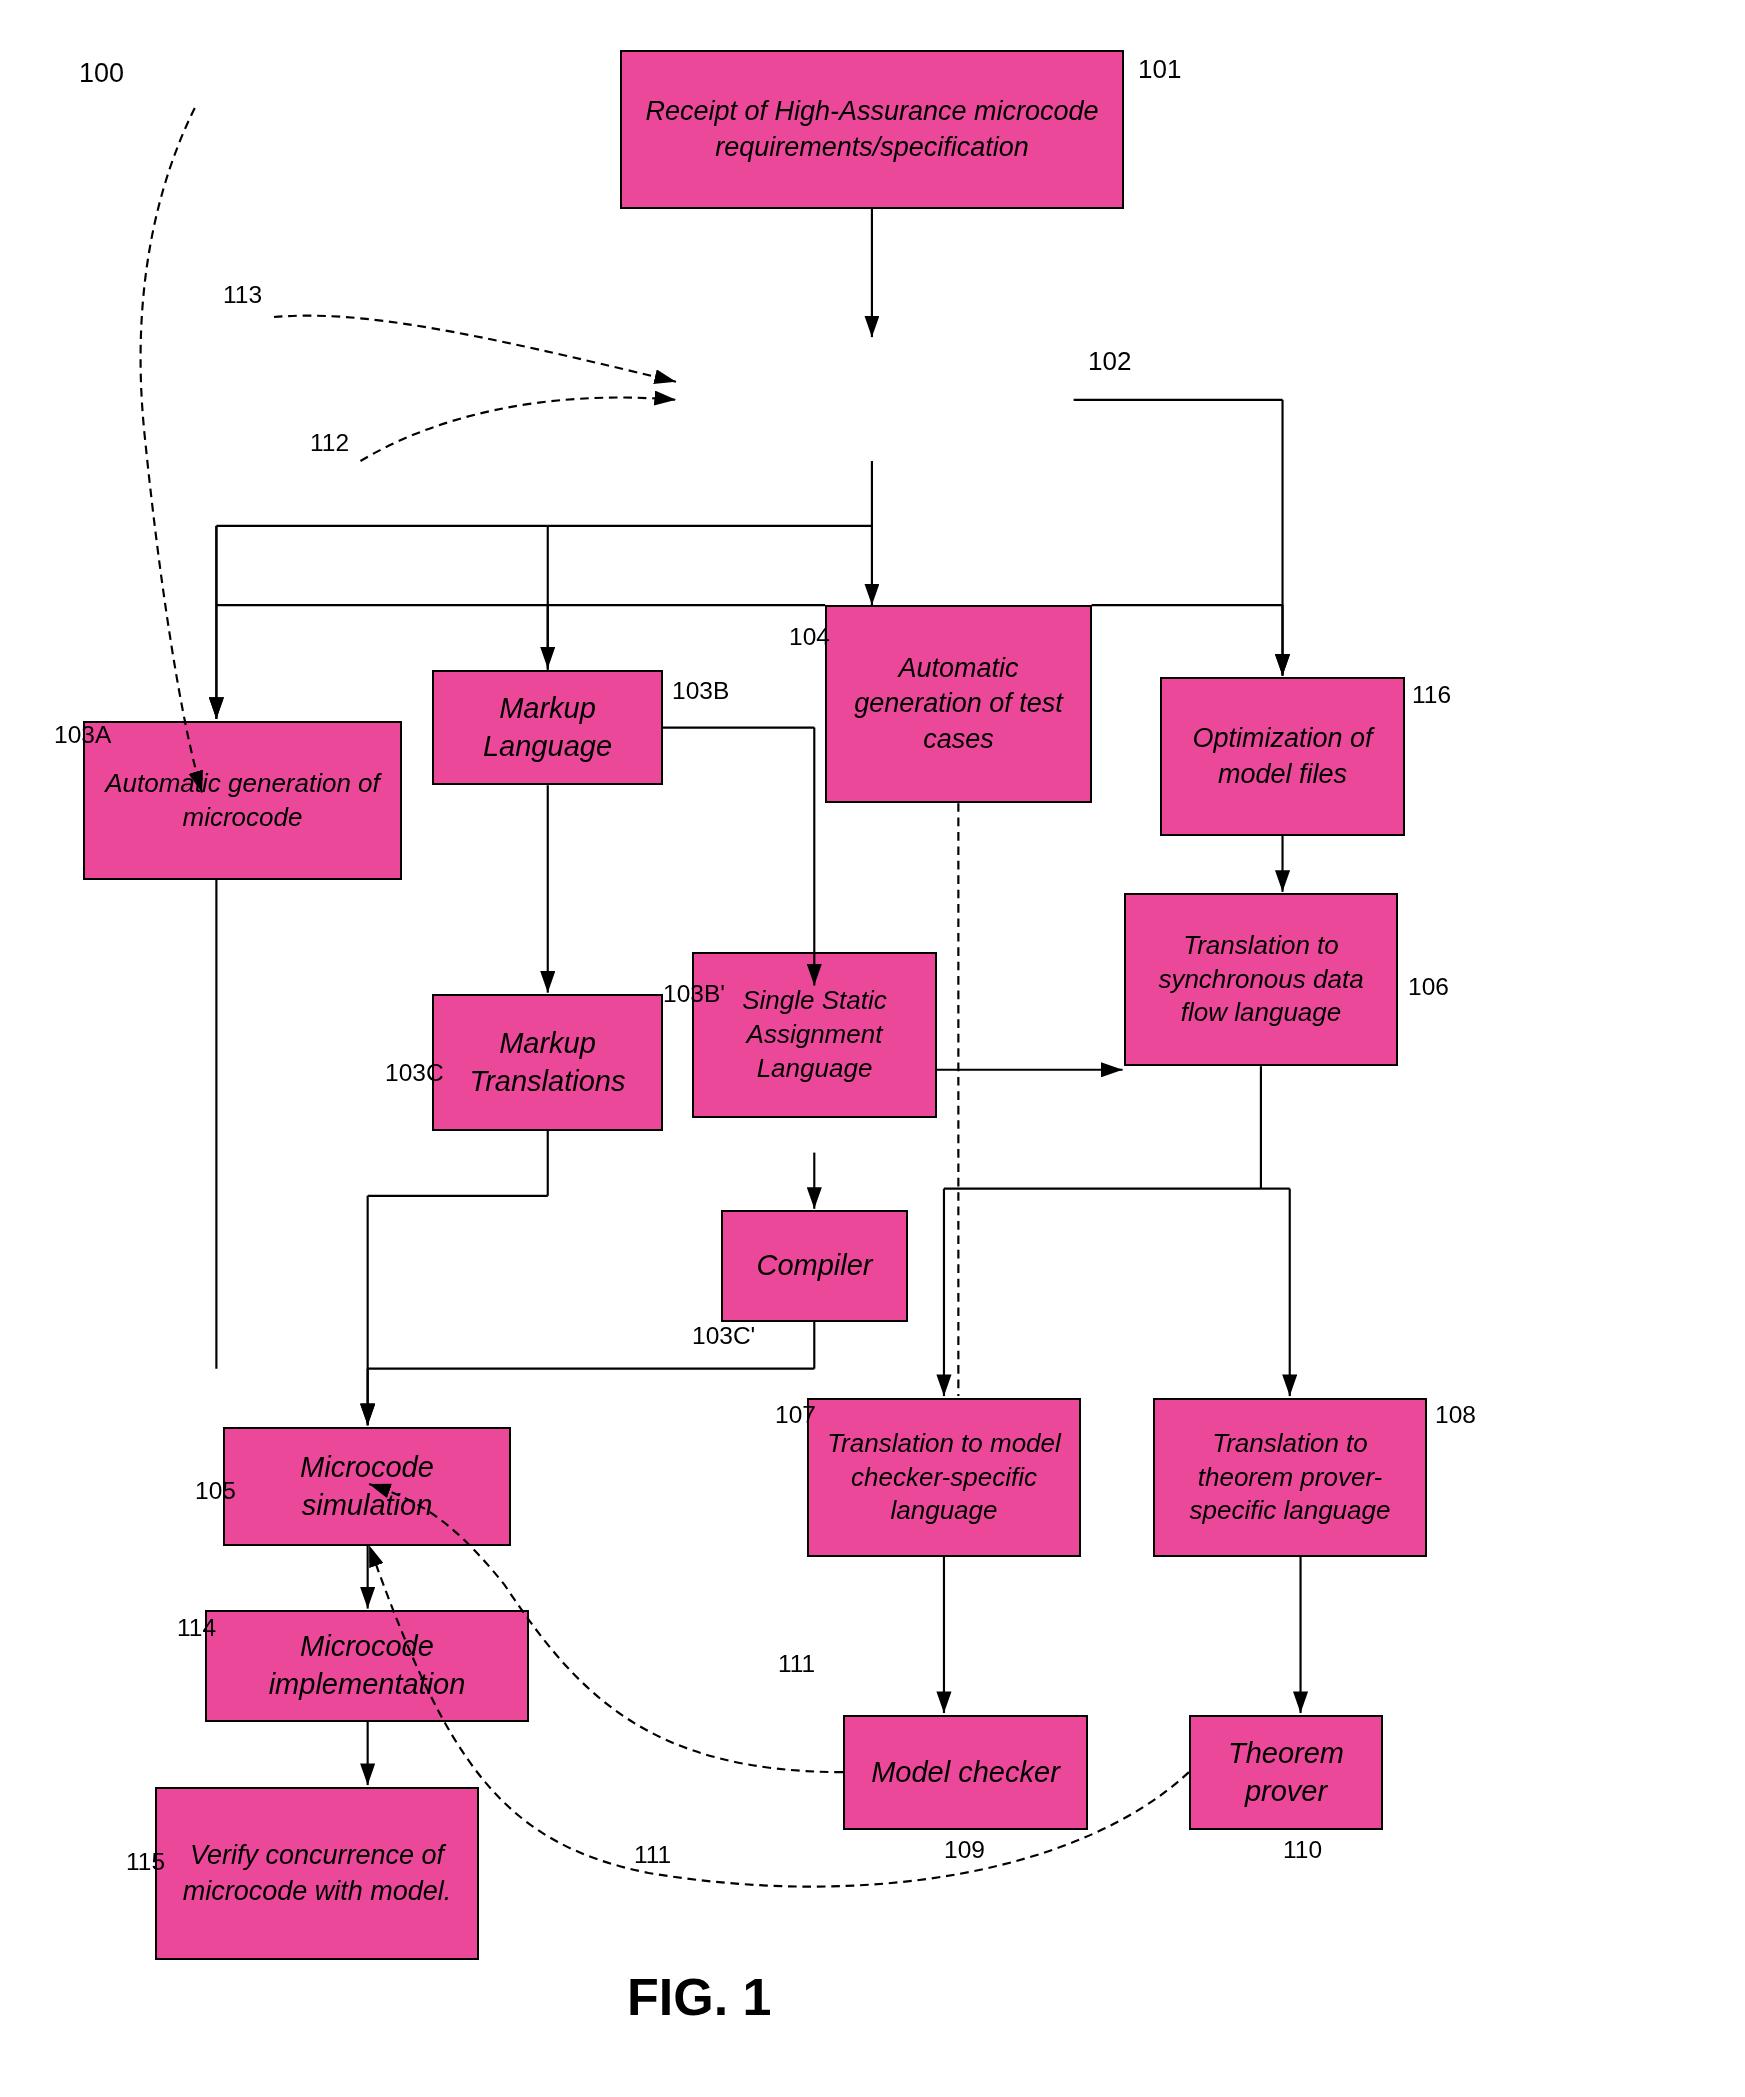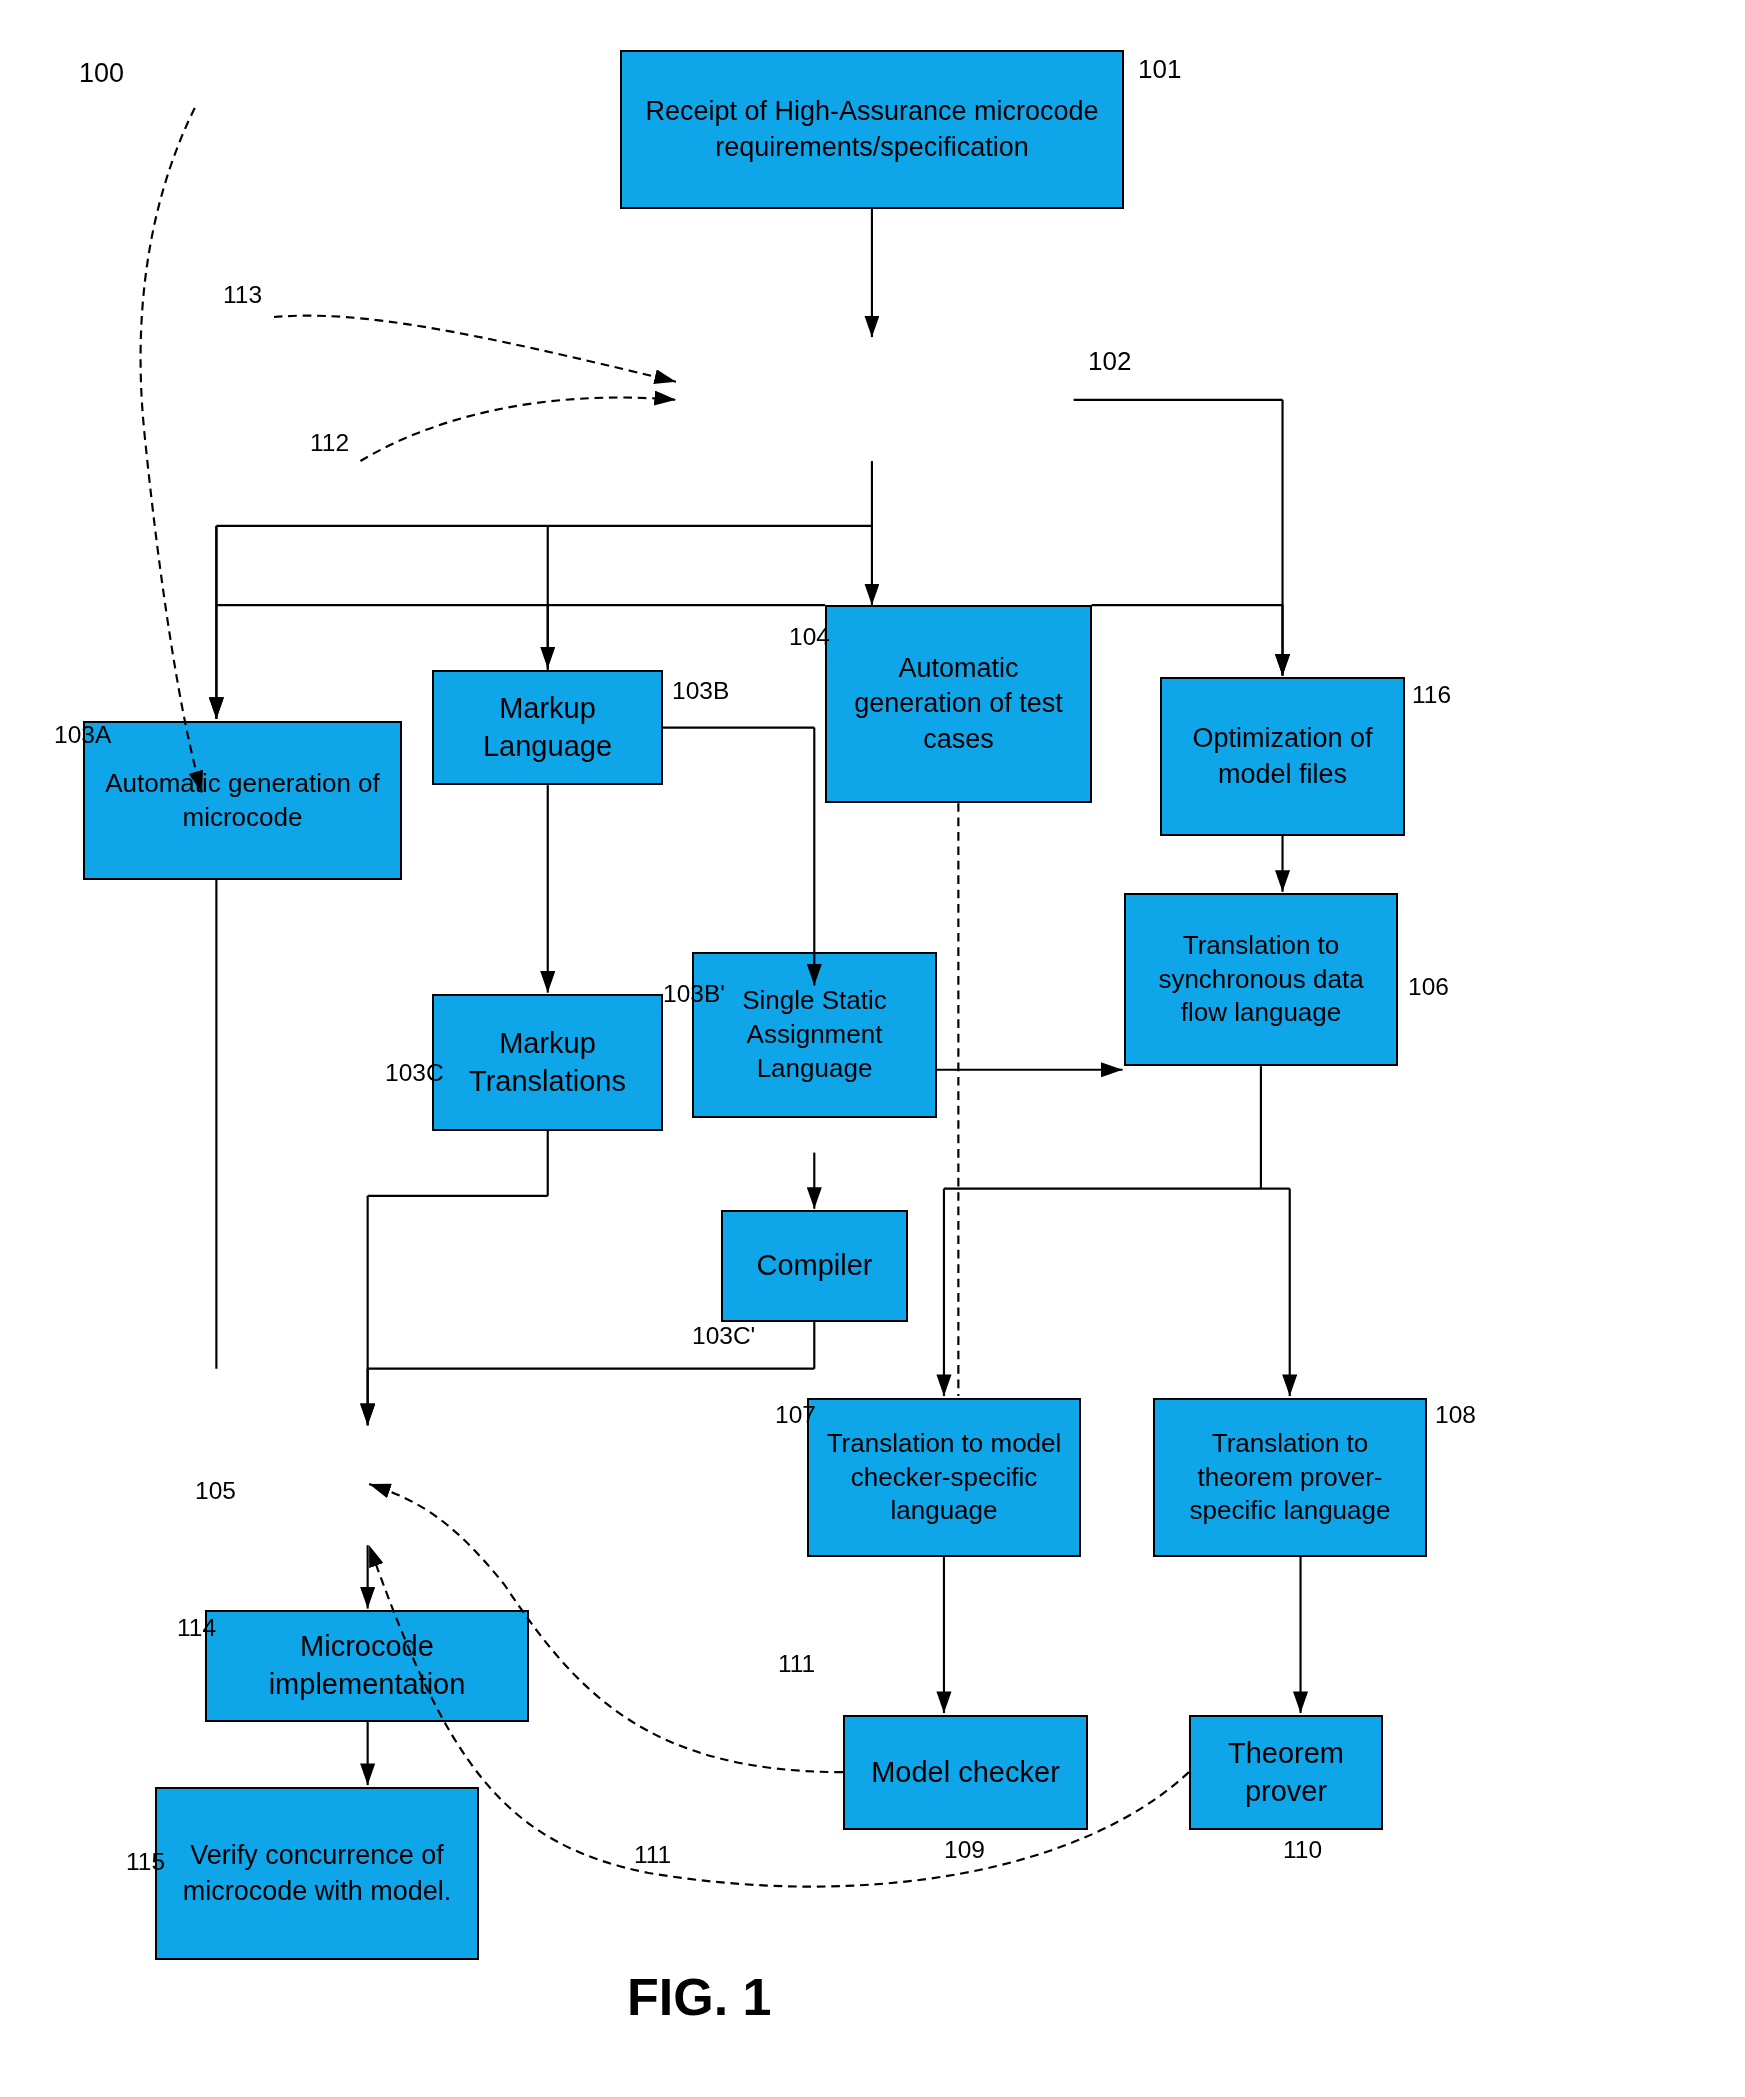--- a/index.html
+++ b/index.html
@@ -13,29 +13,30 @@
     }
     .diagram-container {
       position: absolute;
       top: 0; left: 0;
       width: 1746px;
       height: 2097px;
     }
     .box {
       position: absolute;
       border: 2.2px solid #000;
-      background: #0ea5e9;
+      background: #ec4899;
       display: flex;
       align-items: center;
       justify-content: center;
       text-align: center;
       font-size: 26px;
       font-family: Arial, sans-serif;
       line-height: 1.3;
       padding: 13px;
+      font-style: italic;
     }
     .label {
       position: absolute;
       font-size: 24.5px;
       font-family: Arial, sans-serif;
       background: transparent;
       text-align: center;
     }
     svg.lines {
       position: absolute;
@@ -98,20 +99,23 @@
   <div class="box" style="left:1160px; top:677px; width:245px; height:159px; font-size:27px;">
     Optimization of model files
   </div>
   <div class="label" style="left:1412px; top:681px; font-size:24.5px;">116</div>
 
   <div class="box" style="left:1124px; top:893px; width:274px; height:173px; font-size:26px;">
     Translation to synchronous data flow language
   </div>
   <div class="label" style="left:1408px; top:973px; font-size:24.5px;">106</div>
 
+  <div class="box" style="left:223px; top:1427px; width:288px; height:119px; font-size:29px;">
+    Microcode simulation
+  </div>
   <div class="label" style="left:195px; top:1477px; font-size:24.5px;">105</div>
 
   <div class="box" style="left:807px; top:1398px; width:274px; height:159px; font-size:26px;">
     Translation to model checker-specific language
   </div>
   <div class="label" style="left:775px; top:1401px; font-size:24.5px;">107</div>
 
   <div class="box" style="left:1153px; top:1398px; width:274px; height:159px; font-size:26px;">
     Translation to theorem prover-specific language
   </div>

